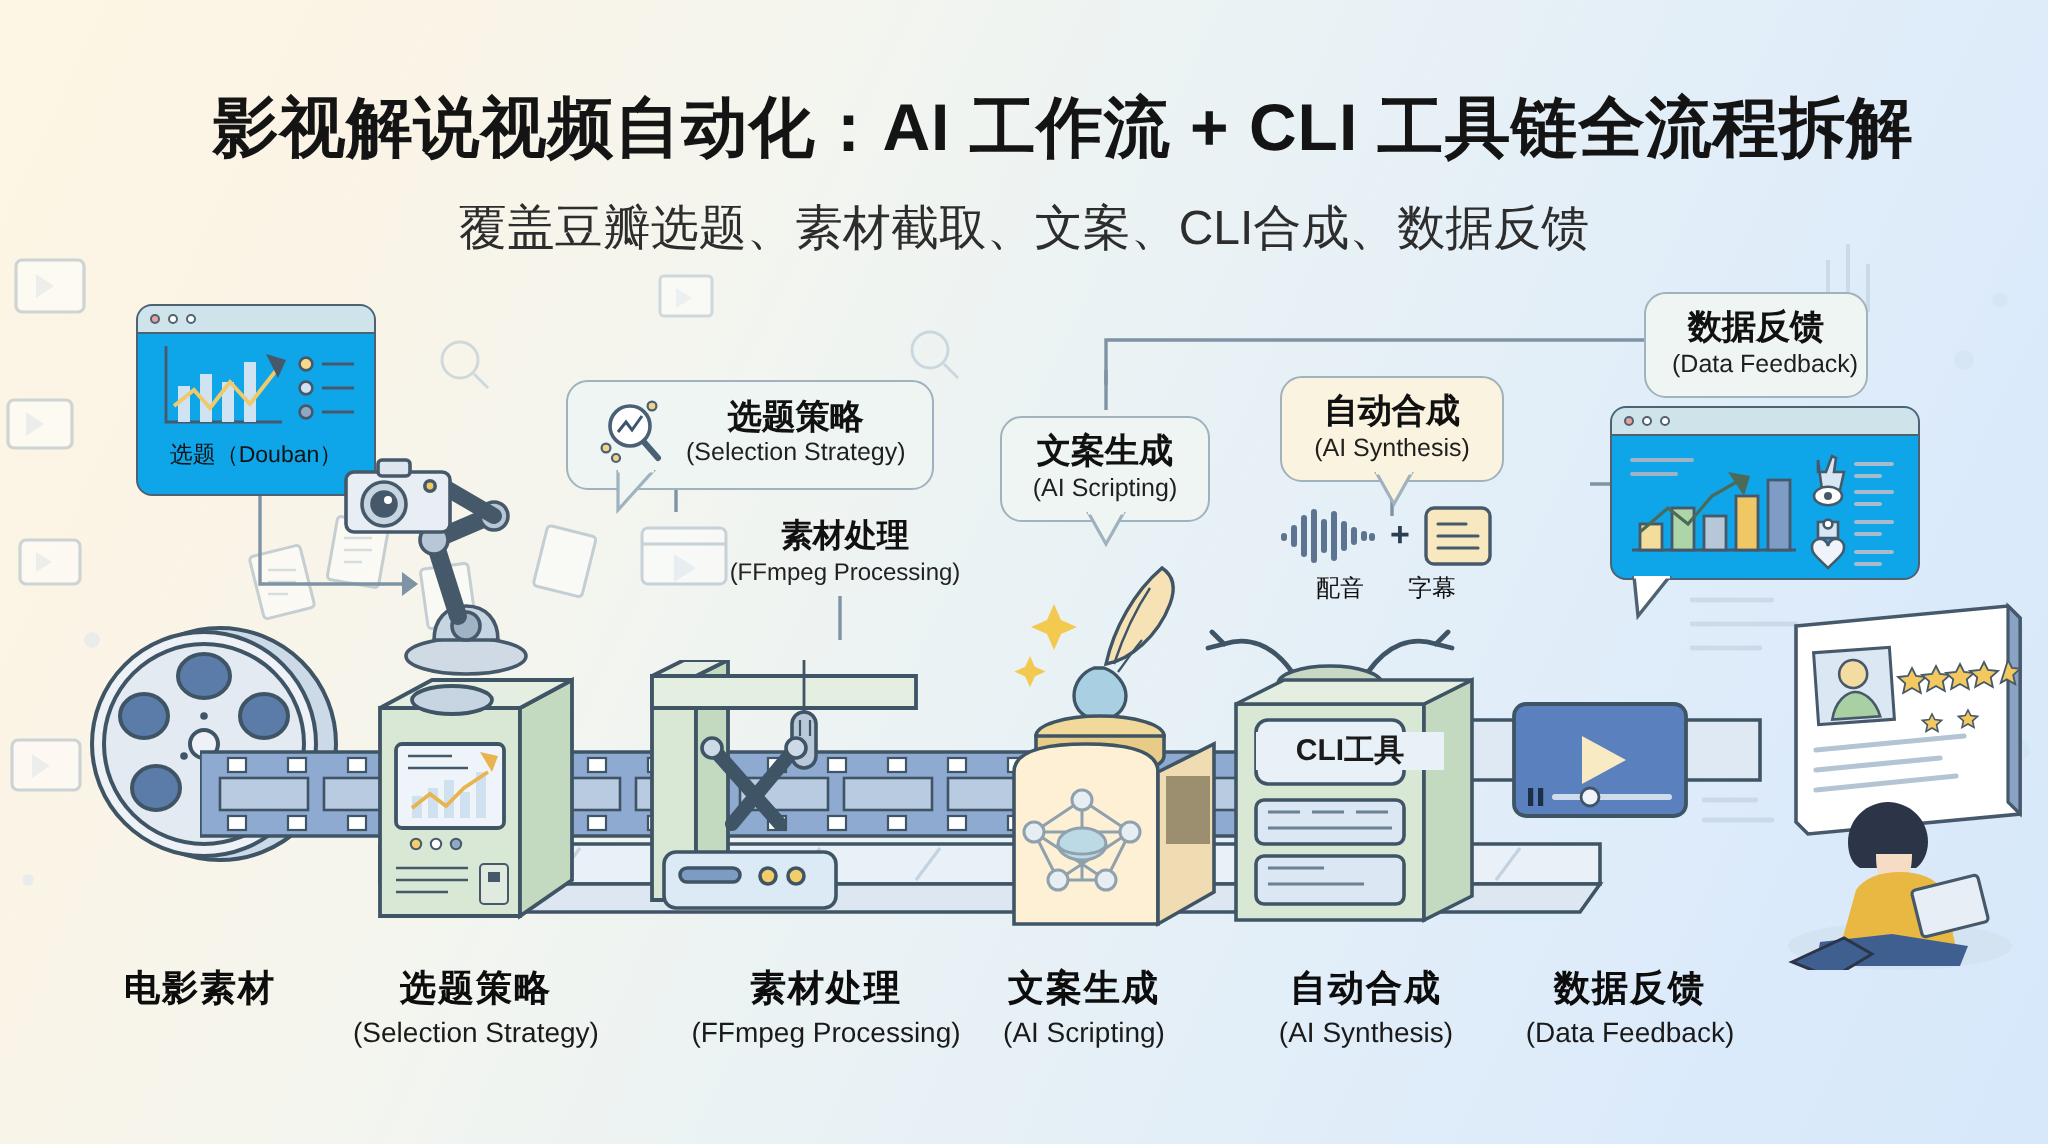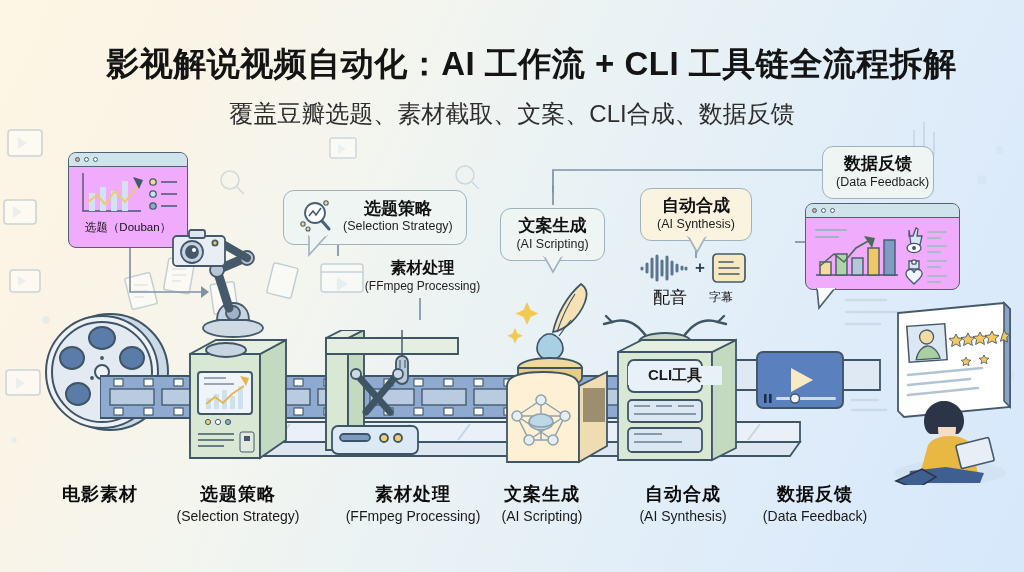--- a/index.html
+++ b/index.html
@@ -41,21 +41,21 @@
   .plainlabel .cn{font-size:16px;font-weight:bold;color:#111;white-space:nowrap;}
   .plainlabel .en{font-size:12px;color:#222;white-space:nowrap;}
 
   
   .steplabel{text-align:center;width:190px;}
   .steplabel .cn{font-size:18px;font-weight:bold;color:#0d0d0d;white-space:nowrap;letter-spacing:1px;}
   .steplabel .en{font-size:14px;color:#1a1a1a;white-space:nowrap;margin-top:2px;}
 
   
   .win{
-    border:1.8px solid #4f6272;border-radius:8px;background:#f0abfc;
+    border:1.8px solid #4f6272;border-radius:8px;background:#0ea5e9;
     box-sizing:border-box;overflow:hidden;
   }
   .winbar{
     height:14px;background:#cfe4ea;border-bottom:1.5px solid #4f6272;
     display:flex;align-items:center;gap:4px;padding-left:6px;box-sizing:border-box;
   }
   .dot{width:5px;height:5px;border-radius:50%;border:1px solid #4f6272;box-sizing:border-box;}
   .dot.r{background:#e8a0a0;}
   .dot.y{background:#fff;}
   .dot.g{background:#fff;}
@@ -549,21 +549,21 @@
       </svg>
       <span style="font-size:17px;font-weight:bold;color:#2d3e50;">+</span>
       <svg width="38" height="32" viewBox="0 0 38 32">
         <rect x="3" y="2" width="32" height="28" rx="4" fill="#f8e8c0" stroke="#46596a" stroke-width="1.7"></rect>
         <g stroke="#46596a" stroke-width="1.6" stroke-linecap="round">
           <path d="M9 10 h14 M9 16 h20 M9 22 h20"></path>
         </g>
       </svg>
     </div>
     <div style="display:flex;align-items:center;justify-content:center;gap:22px;margin-top:2px;">
-      <span style="font-size:17px;color:#111;">配音</span>
+      <span style="font-size:12px;color:#111;">配音</span>
       <span style="font-size:12px;color:#111;">字幕</span>
     </div>
   </div>
 
   <svg class="abs" style="left:600px;top:308px;" width="150" height="160" viewBox="0 0 150 160">
 
     <g stroke="#3f5566" stroke-width="2.4" fill="none" stroke-linecap="round">
       <path d="M46 28 c-10 -14 -22 -18 -34 -14"></path>
       <path d="M84 28 c10 -14 22 -18 34 -14"></path>
       <path d="M12 14 l-6 -6 M12 14 l-8 2 M118 14 l6 -6 M118 14 l8 2"></path>

